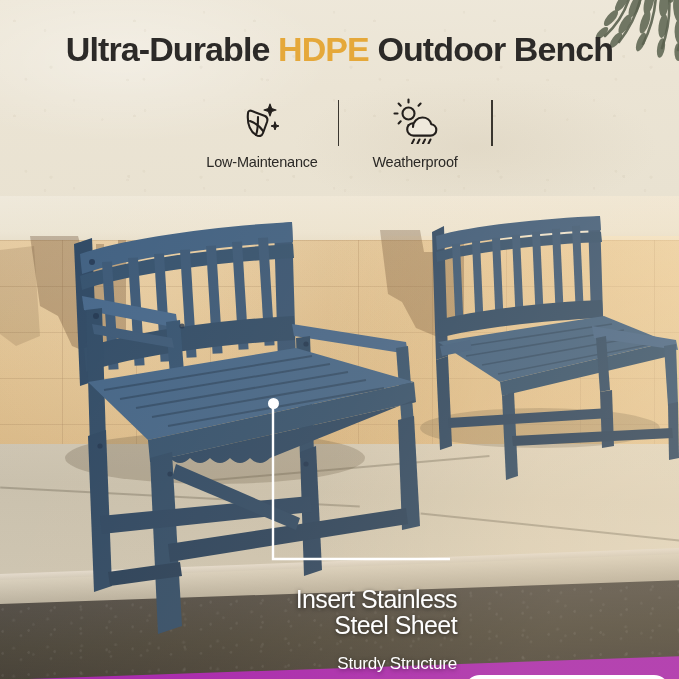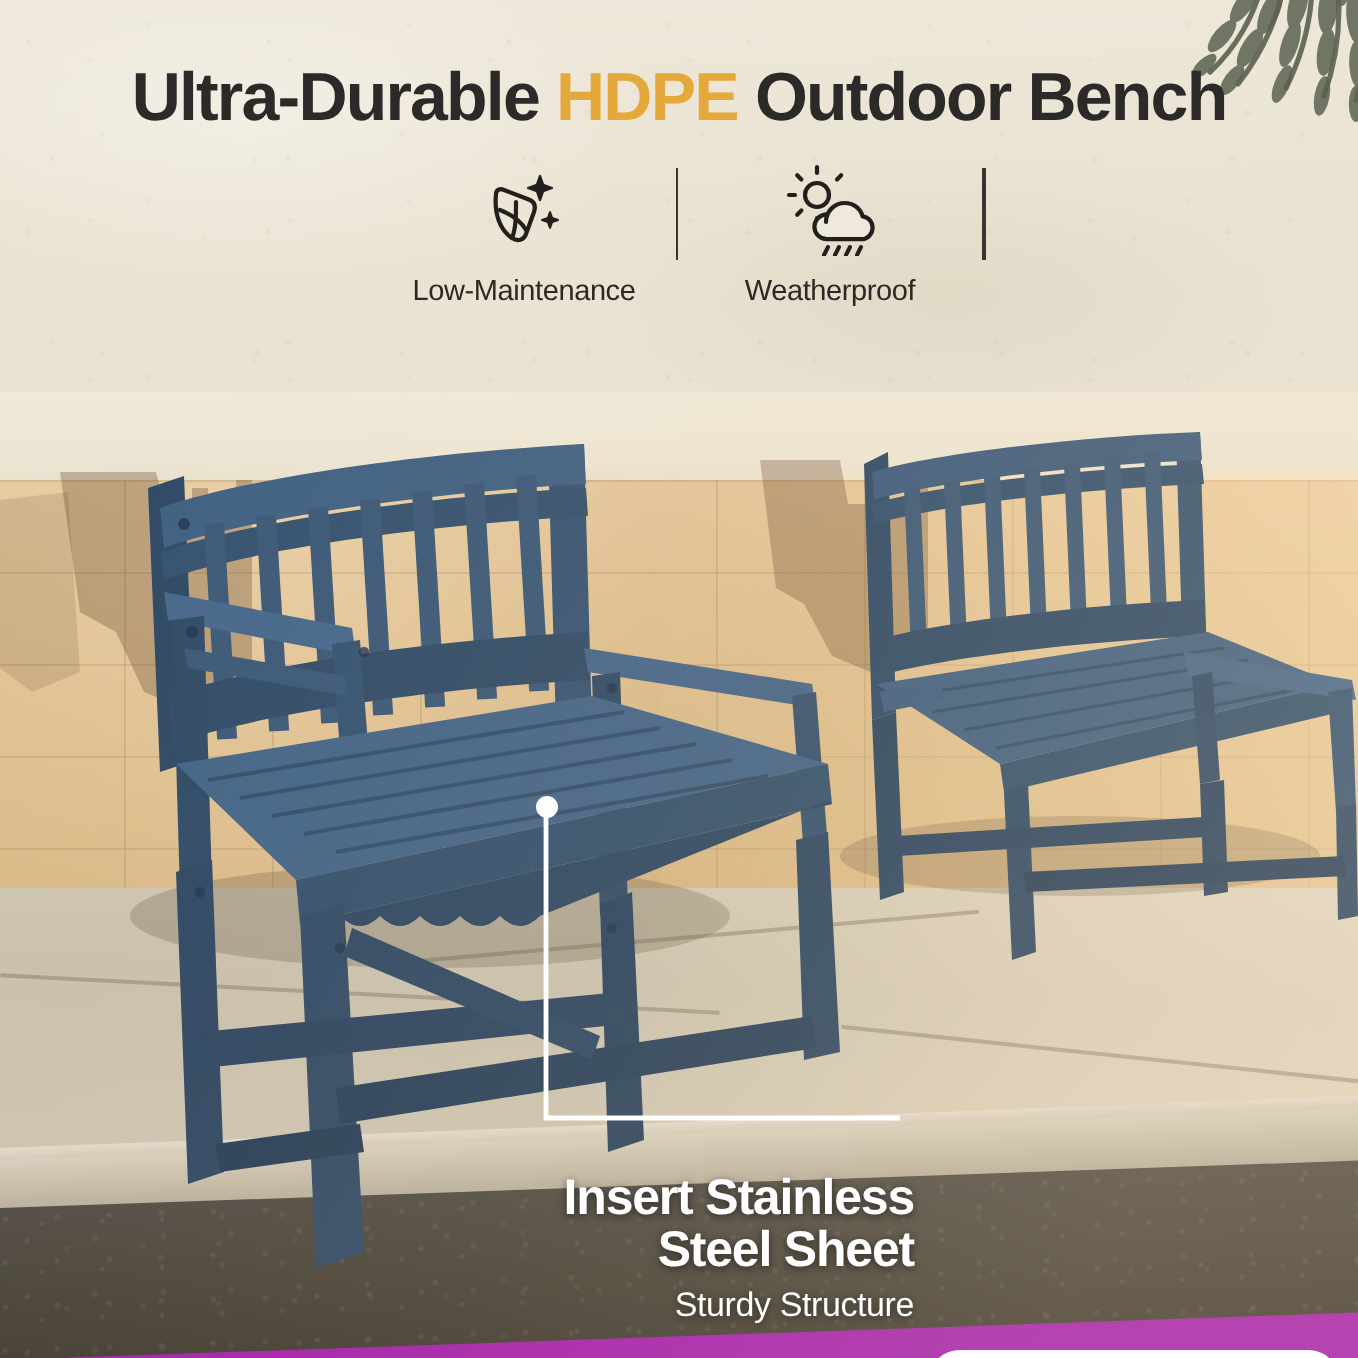--- a/index.html
+++ b/index.html
@@ -71,21 +71,21 @@
     color: #2c2a28;
     white-space: nowrap;
     z-index: 3;
   }
   .headline .accent { color: #e5a83a; }
 
   
   .features {
     position: absolute;
     left: 0; right: 0;
-    top: 80px;
+    top: 96px;
     display: flex;
     align-items: flex-end;
     justify-content: center;
     z-index: 3;
   }
   .feature {
     width: 152px;
     display: flex;
     flex-direction: column;
     align-items: center;
@@ -241,29 +241,29 @@
   .callout-text {
     position: absolute;
     right: 222px;
     top: 586px;
     text-align: right;
     z-index: 16;
     color: #ffffff;
   }
   .callout-title {
     font-size: 25px;
-    font-weight: 700;
+    font-weight: 400;
     line-height: 1.04;
     letter-spacing: -0.6px;
     text-shadow: 0 1px 4px rgba(0,0,0,0.55);
     white-space: pre-line;
     margin-left: 36px;
   }
   .callout-sub {
-    margin-top: 5px;
+    margin-top: 16px;
     font-size: 17px;
     font-weight: 400;
     letter-spacing: -0.2px;
     text-shadow: 0 1px 4px rgba(0,0,0,0.5);
   }
 
   
   .inset {
     position: absolute;
     left: 464px;

